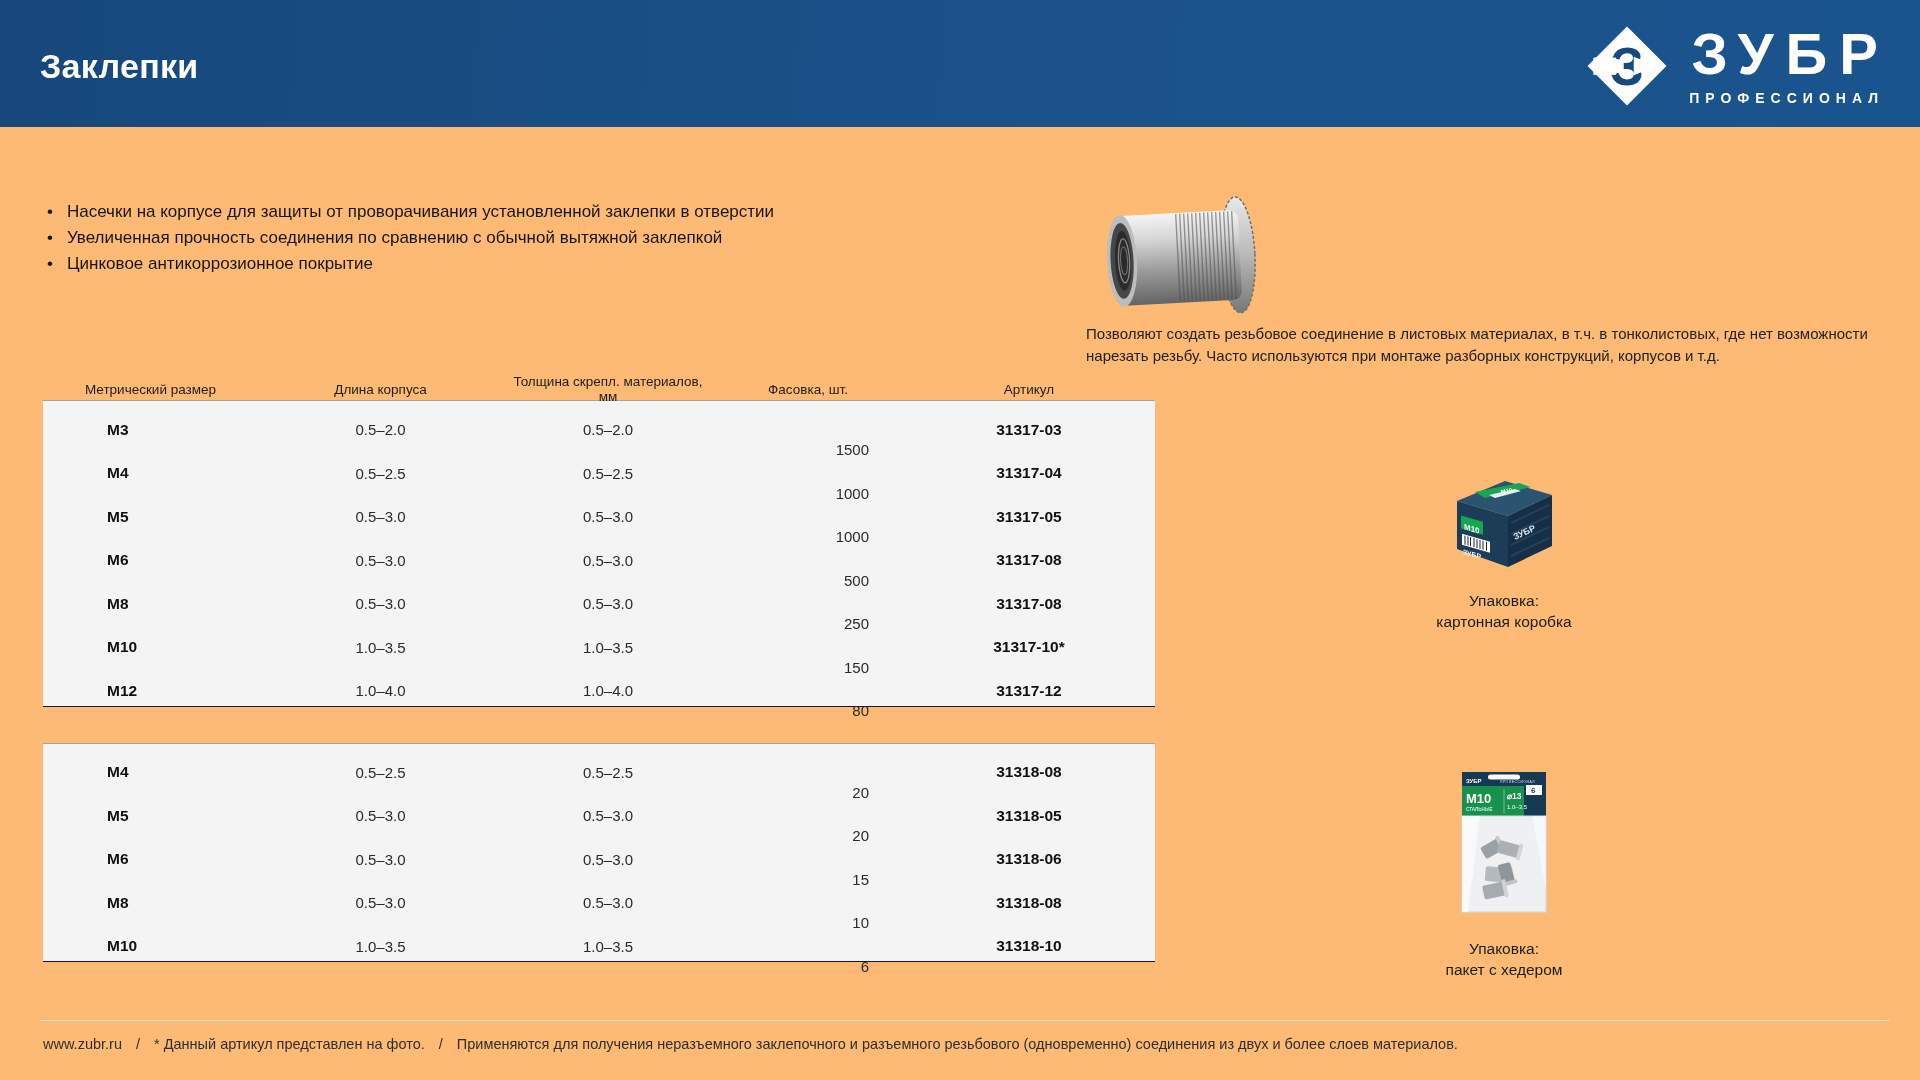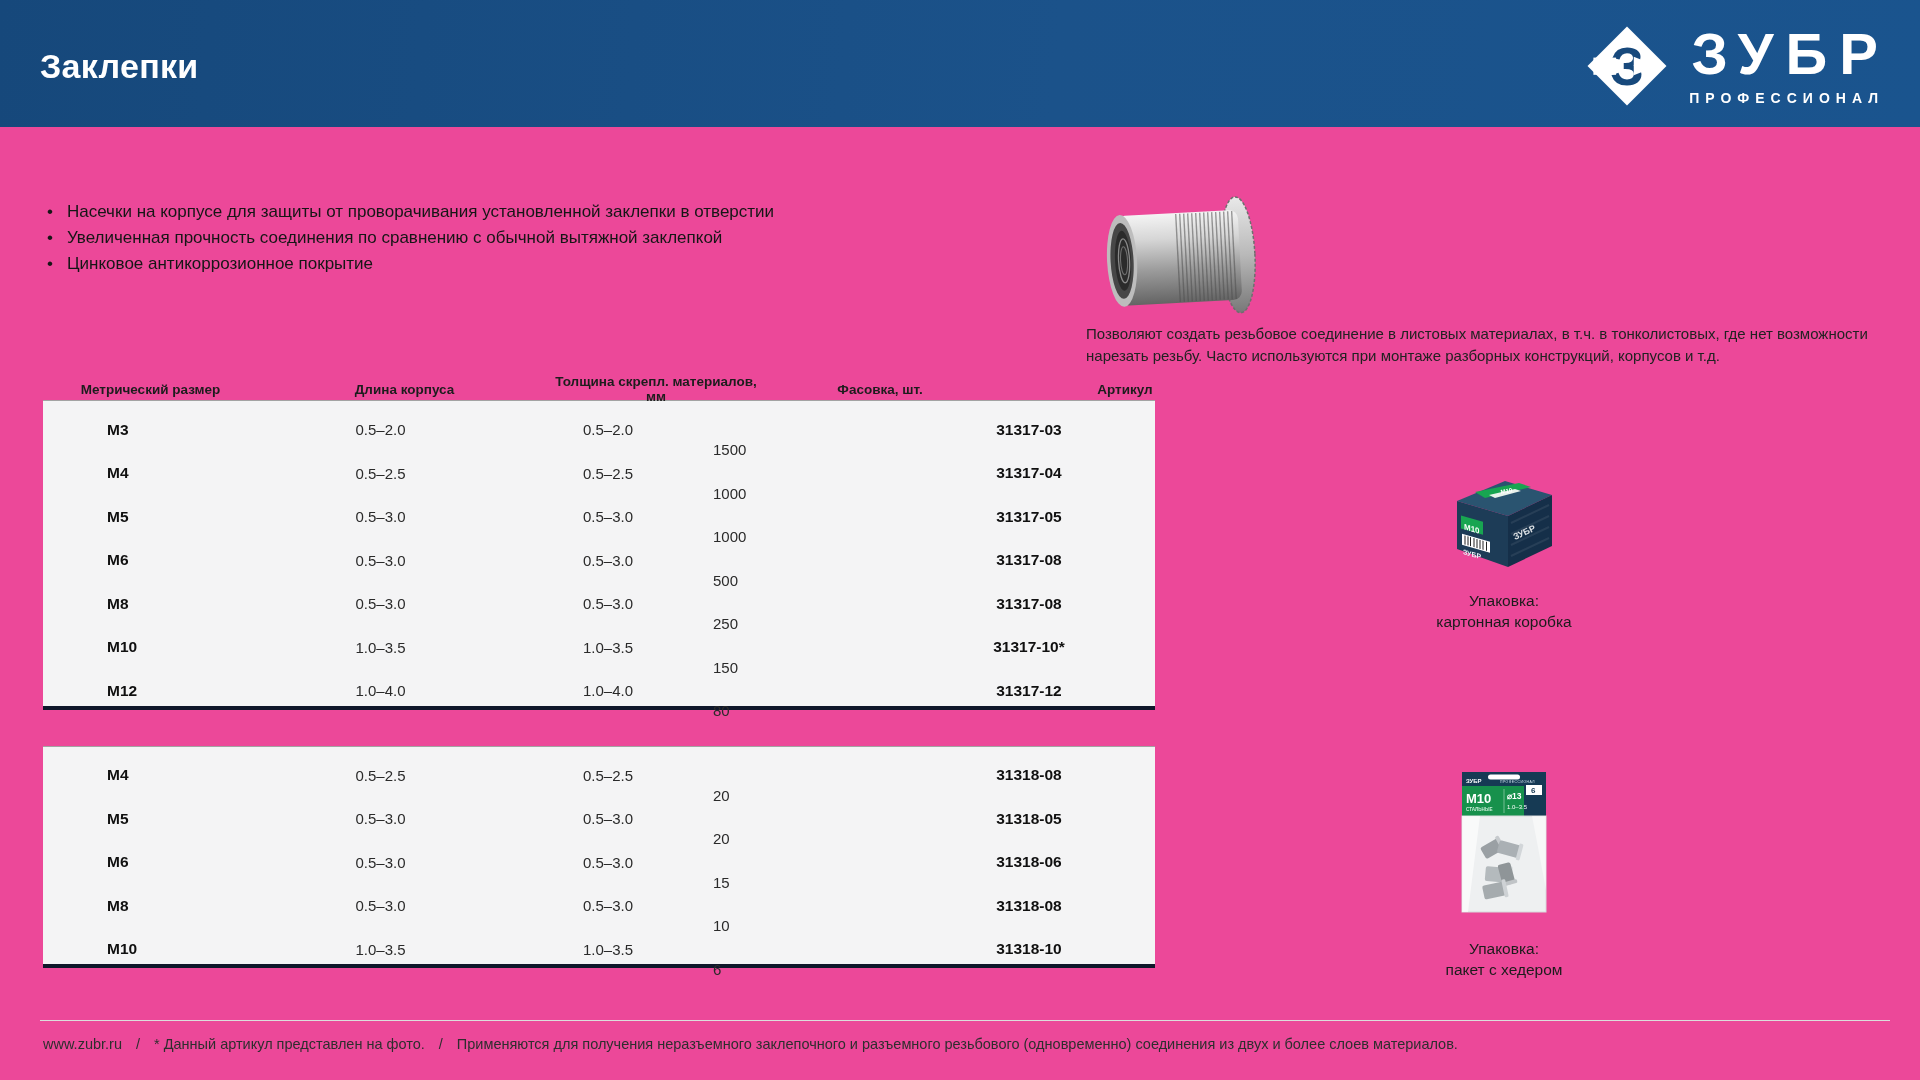--- a/index.html
+++ b/index.html
@@ -1,18 +1,18 @@
 <!DOCTYPE html>
 <html lang="ru"><head>
 <meta charset="utf-8">
 <style>
   * { margin:0; padding:0; box-sizing:border-box; }
   html,body { background:#e9e9e9; }
   .page {
-    position:relative; width:1920px; height:1080px; background:#ec4899;
+    position:relative; width:1920px; height:1080px; background:#fdba74;
     font-family:"Liberation Sans", sans-serif; color:#1b1b1b; overflow:hidden;
     margin:0 auto;
   }
 
   
   .top-band {
     position:absolute; left:0; top:0; width:1920px; height:127px;
     background:linear-gradient(95deg,#16487b 0%,#1b528a 55%,#1a548e 100%);
     display:flex; align-items:center; justify-content:space-between;
     padding:0 40px;
@@ -43,29 +43,29 @@
   
   .photo { position:absolute; left:1088px; top:196px; width:178px; height:124px; }
 
   
   .desc { position:absolute; left:1086px; top:323px; width:782px;
     font-size:15px; line-height:21.5px; color:#222; }
 
   
   .spec-table { position:absolute; left:43px; top:374px; width:1112px; }
   .thead { display:grid; grid-template-columns:215px 245px 210px 190px 252px;
-    height:26px; align-items:center; font-size:13.5px; font-weight:700; color:#1d1d1d;gap:24px; }
+    height:26px; align-items:center; font-size:13.5px; font-weight:400; color:#1d1d1d; }
   .thead .hc { text-align:center; }
-  .tbl-section { background:#f4f4f5; border-top:1px solid #a3a3a3; border-bottom:4px solid #0f172a; }
+  .tbl-section { background:#f4f4f5; border-top:1px solid #a3a3a3; border-bottom:1px solid #0f172a; }
   .tbl-section + .tbl-section { margin-top:36px; }
   .tbl-row { display:grid; grid-template-columns:215px 245px 210px 190px 252px;
     height:43.5px; align-items:center; font-size:15px; color:#2a2a2a; }
   .cell.c0 { font-weight:700; padding-left:64px; color:#101010; font-size:15.5px; }
   .cell.c1, .cell.c2 { text-align:center; }
-  .cell.c3 { text-align:left; padding-right:34px;margin-top:40px; }
+  .cell.c3 { text-align:right; padding-right:34px;margin-top:40px; }
   .cell.c4 { text-align:center; font-weight:700; color:#101010; font-size:15.5px; }
 
   
   .pack { position:absolute; width:160px; display:flex; flex-direction:column; align-items:center; }
   .pack-box { left:1424px; top:468px; }
   .pack-bag { left:1424px; top:770px; }
   .pack-caption { margin-top:20px; text-align:center; font-size:15.5px; line-height:21px; color:#1c1c1c; }
 
   
   .foot-rule { position:absolute; left:40px; top:1020px; width:1850px; height:1px; background:#dcdcdc; }

